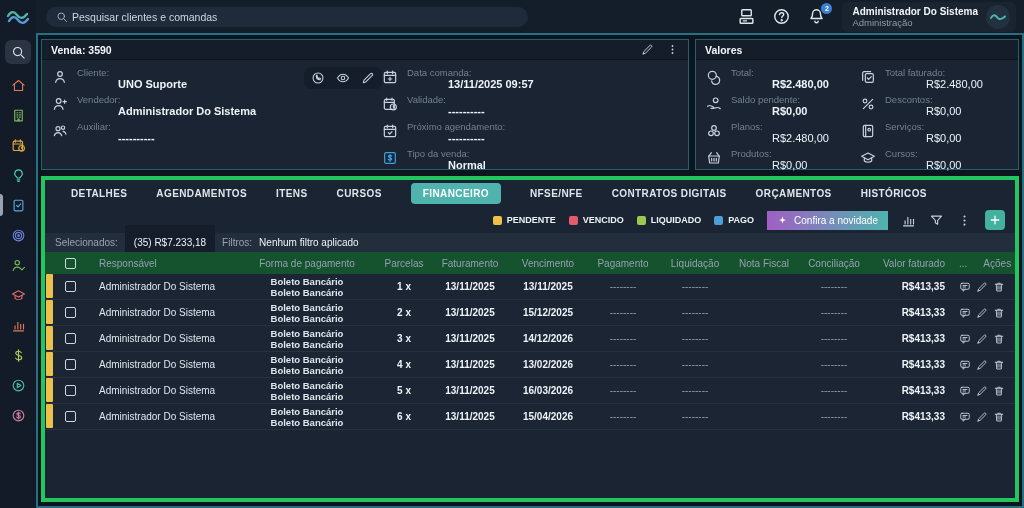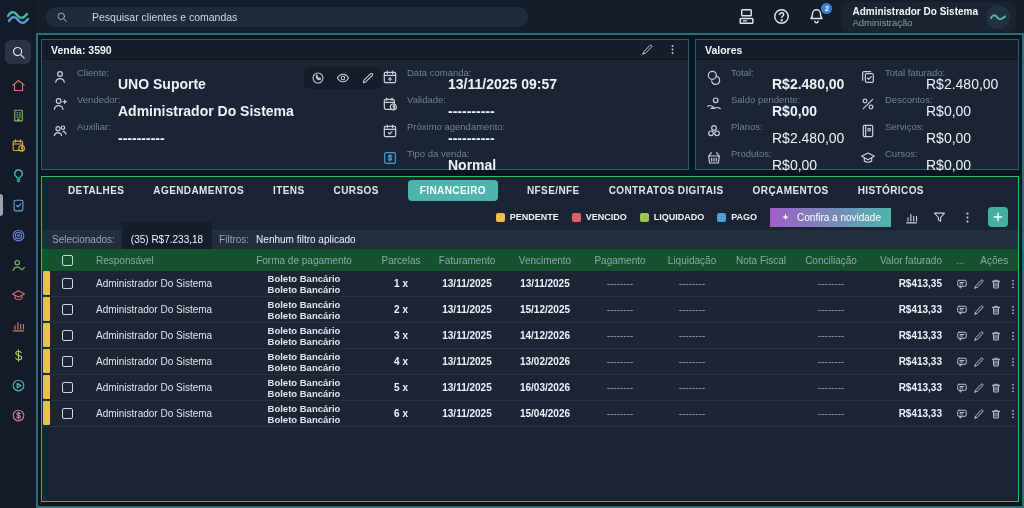--- a/index.html
+++ b/index.html
@@ -8,21 +8,21 @@
 
   .ic { display:inline-flex; width:16px; height:16px; flex:0 0 auto; color:#c7d2dd; }
   .ic svg { width:100%; height:100%; }
 
   
   .topbar { position:absolute; top:0; left:0; right:0; height:33px; background:#141e2b;
     display:flex; align-items:center; z-index:5; }
   .logo-box { width:36px; height:33px; display:flex; align-items:center; justify-content:center; background:#121b27; }
   .logo-box svg { width:24px; height:20px; }
   .search-wrap { margin-left:10px; width:482px; height:20px; background:#1f2b3b; border-radius:10px;
-    display:flex; align-items:center; padding:0 10px; gap:24px; }
+    display:flex; align-items:center; padding:0 10px; gap:4px; }
   .search-wrap .ic { width:12px; height:12px; color:#aeb9c4; }
   .search-wrap input { flex:1; background:transparent; border:none; outline:none; color:#cdd7e0;
     font-size:10.5px; font-family:inherit; }
   .search-wrap input::placeholder { color:#cdd7e0; }
   .tb-right { margin-left:auto; display:flex; align-items:center; gap:16px; padding-right:8px; }
   .tb-icon { position:relative; width:19px; height:19px; color:#dfe6ec; cursor:pointer; }
   .badge { position:absolute; top:-4px; right:-6px; min-width:11px; height:11px; background:#3b7fd4;
     border-radius:6px; font-size:7px; font-weight:bold; color:#fff; display:flex; align-items:center;
     justify-content:center; padding:0 2px; }
   .user-box { display:flex; align-items:center; gap:8px; background:#1a2431; border-radius:6px;
@@ -56,33 +56,33 @@
   .panel-title { font-size:10.5px; font-weight:bold; color:#f2f6fa; }
   .panel-head-actions { margin-left:auto; display:flex; gap:12px; }
   .panel-head-actions .ic { width:13px; height:13px; cursor:pointer; }
 
   .venda-body { display:flex; padding:7px 10px; flex:1; }
   .fields-col { display:flex; flex-direction:column; gap:4px; width:330px; }
   .fields-col.right { flex:1; width:auto; }
   .field { display:flex; gap:9px; align-items:flex-start; }
   .field .ic { margin-top:2px; }
   .f-label { font-size:9.5px; color:#72828f; line-height:11px; display:block; }
-  .f-value { font-size:14px; font-weight:bold; color:#eef3f8; line-height:12px; display:block;padding-left:41px; }
+  .f-value { font-size:11px; font-weight:bold; color:#eef3f8; line-height:12px; display:block;padding-left:41px; }
   .quick-box { position:absolute; left:262px; top:27px; background:#141d29; border-radius:7px;
     padding:4px 7px; display:flex; gap:11px; }
   .quick-box .ic { width:14px; height:14px; cursor:pointer; }
 
   .valores-body { display:grid; grid-template-columns:1fr 1fr; row-gap:4px; column-gap:6px; padding:7px 10px; flex:1; }
   .val-item { display:flex; gap:9px; align-items:flex-start; }
   .val-item .ic { margin-top:2px; }
   .val-item .f-value { font-weight:normal; }
   .val-item.bold .f-value { font-weight:bold; }
 
   
-  .bottom-panel { margin-top:6px; flex:1; border:1px solid #22c55e; background:#1a2433;
+  .bottom-panel { margin-top:6px; flex:1; border:4px solid #22c55e; background:#1a2433;
     display:flex; flex-direction:column; overflow:hidden; }
   .tabs-row { height:27px; display:flex; align-items:center; gap:29px; padding:0 26px; flex:0 0 auto; }
   .tab { font-size:10px; font-weight:bold; letter-spacing:.4px; color:#dfe5ec; cursor:pointer;
     padding:5px 0; white-space:nowrap; }
   .tab.active { background:#4fb3ae; color:#ffffff; padding:5px 12px; border-radius:4px; }
 
   .toolbar-row { height:26px; display:flex; align-items:center; justify-content:flex-end; gap:13px;
     padding:0 10px; flex:0 0 auto; }
   .legend-item { display:flex; align-items:center; gap:5px; }
   .legend-sq { width:9px; height:9px; border-radius:2px; }

